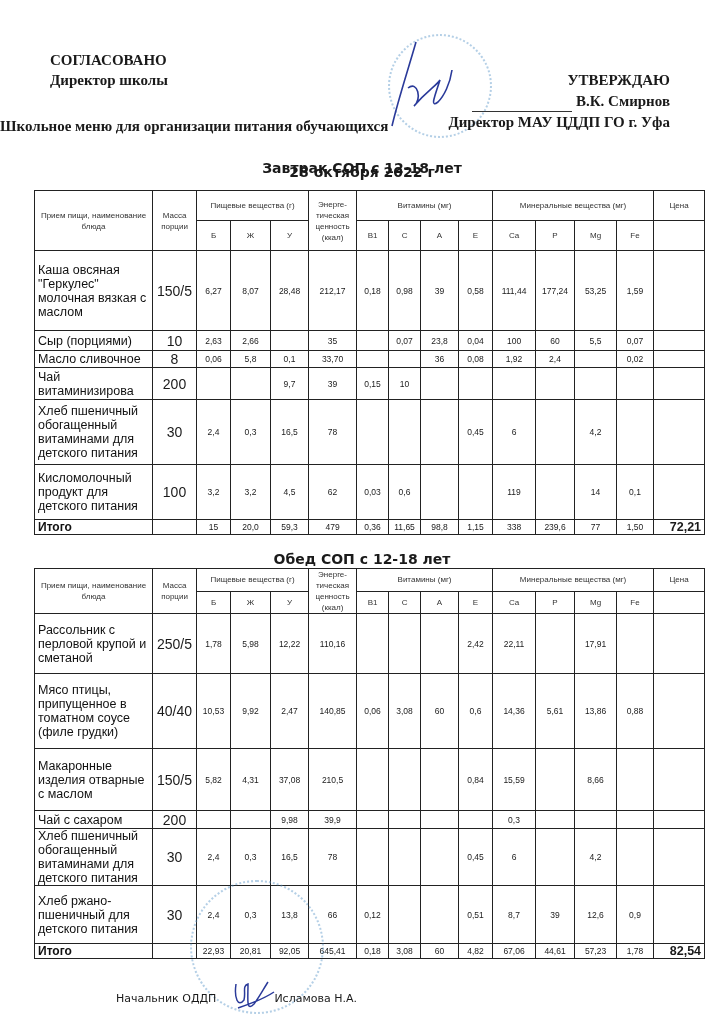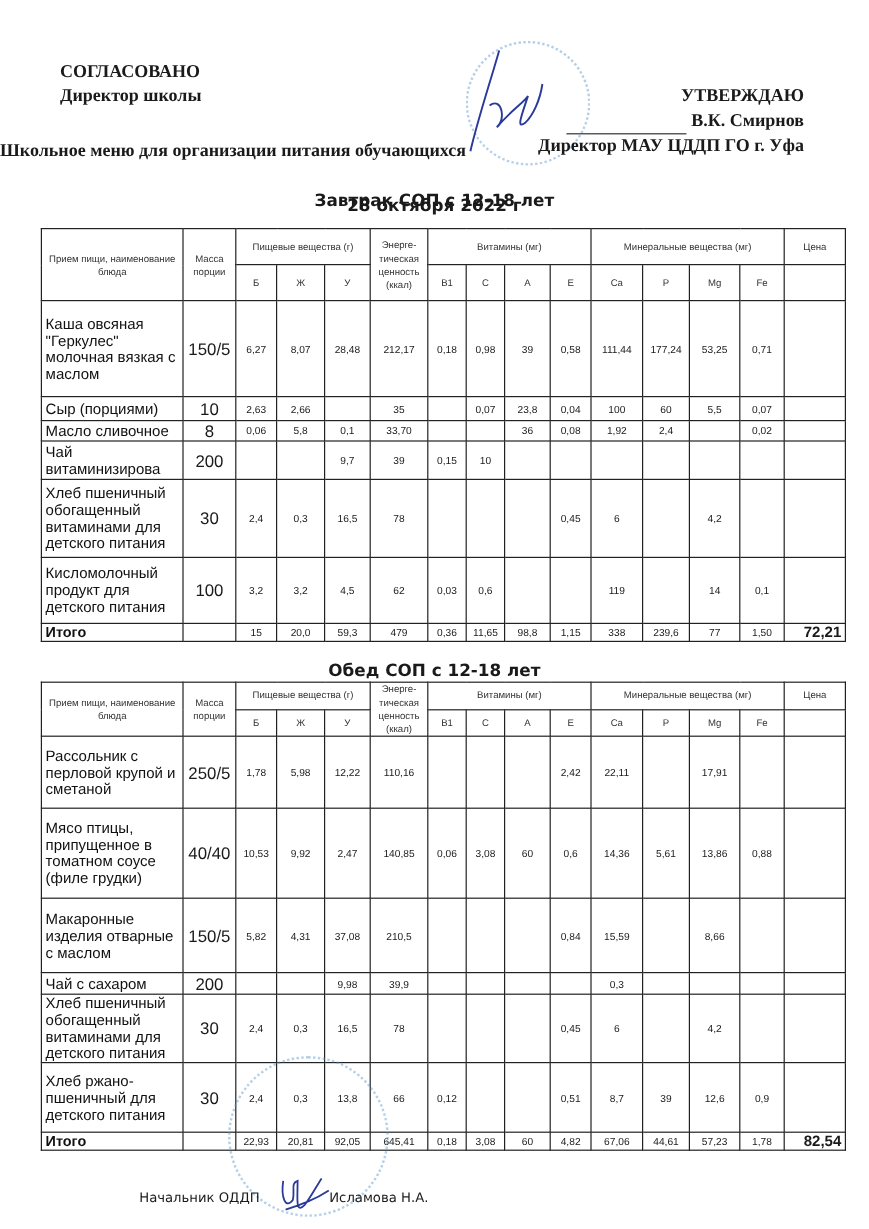--- a/index.html
+++ b/index.html
@@ -102,21 +102,21 @@
         <td>8,07</td>
         <td>28,48</td>
         <td>212,17</td>
         <td>0,18</td>
         <td>0,98</td>
         <td>39</td>
         <td>0,58</td>
         <td>111,44</td>
         <td>177,24</td>
         <td>53,25</td>
-        <td>0,71</td>
+        <td>1,59</td>
         <td class="price"></td>
       </tr>
       <tr style="height: 20px;">
         <td class="name">Сыр (порциями)</td>
         <td class="mass">10</td>
         <td>2,63</td>
         <td>2,66</td>
         <td></td>
         <td>35</td>
         <td></td>

